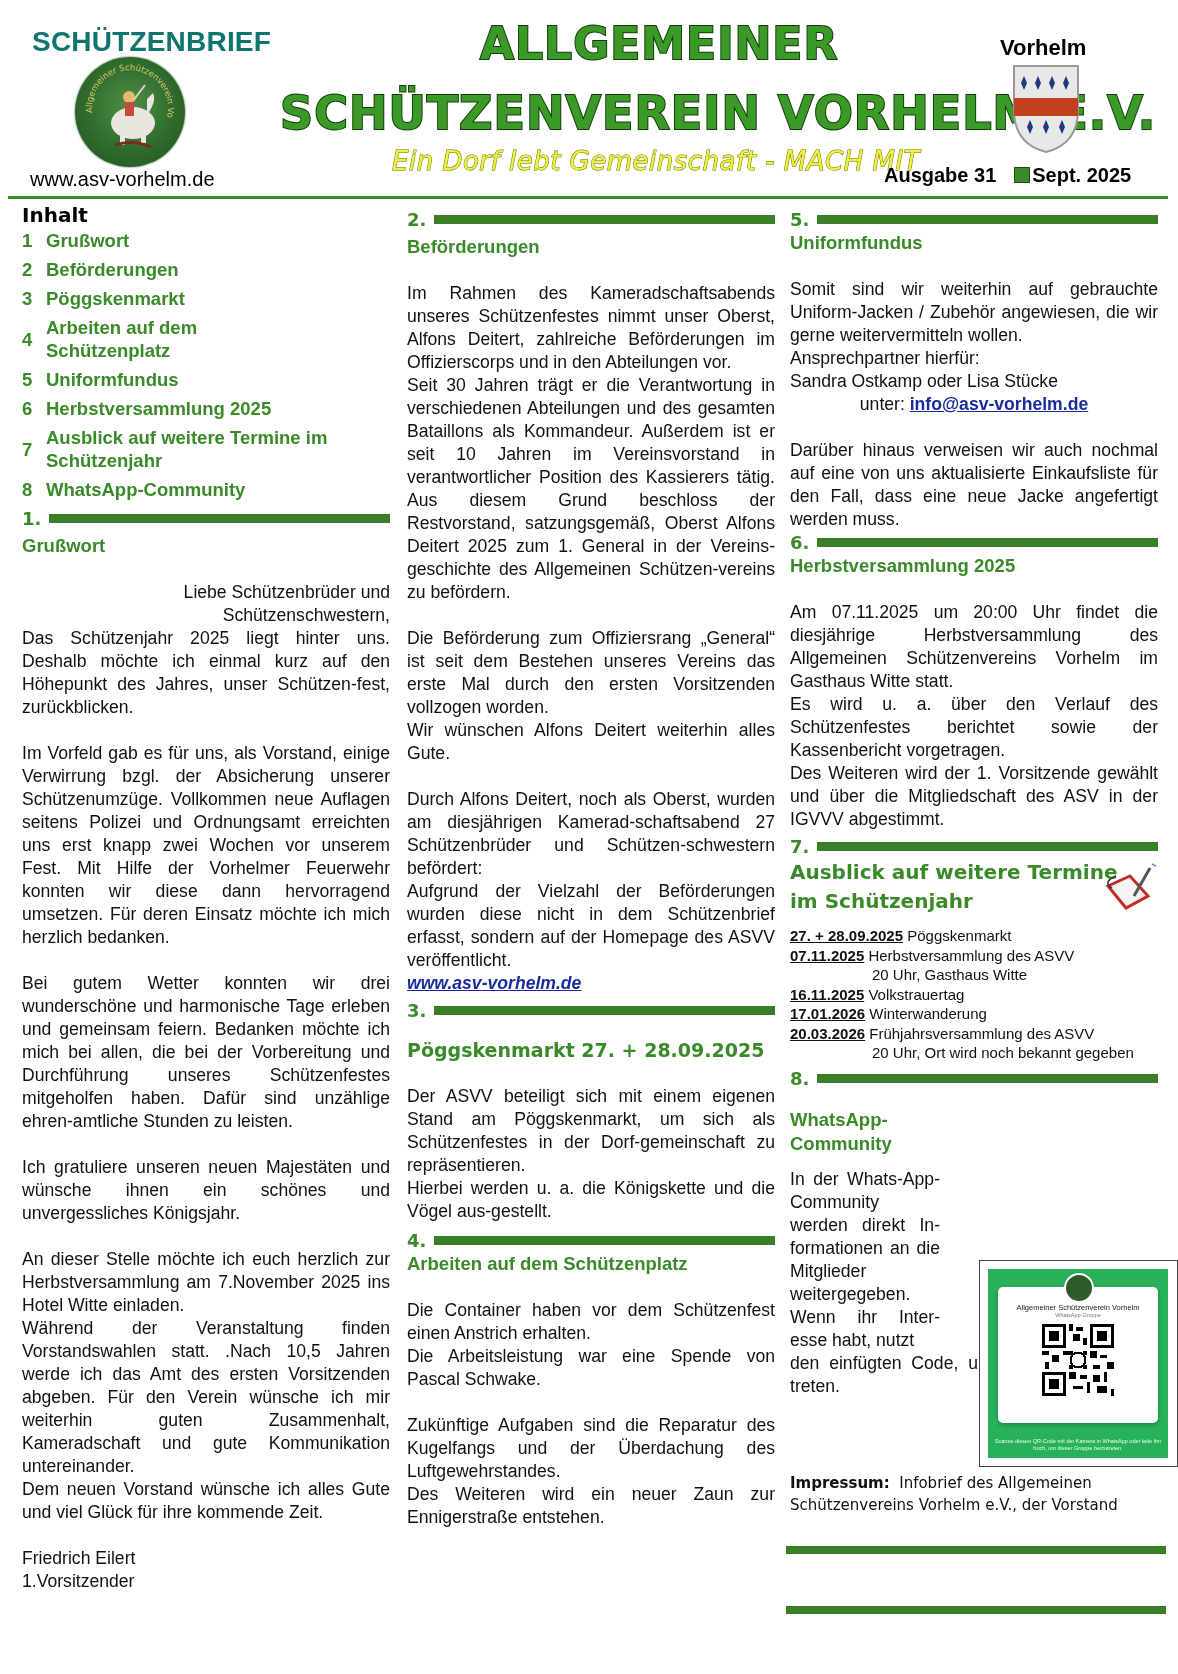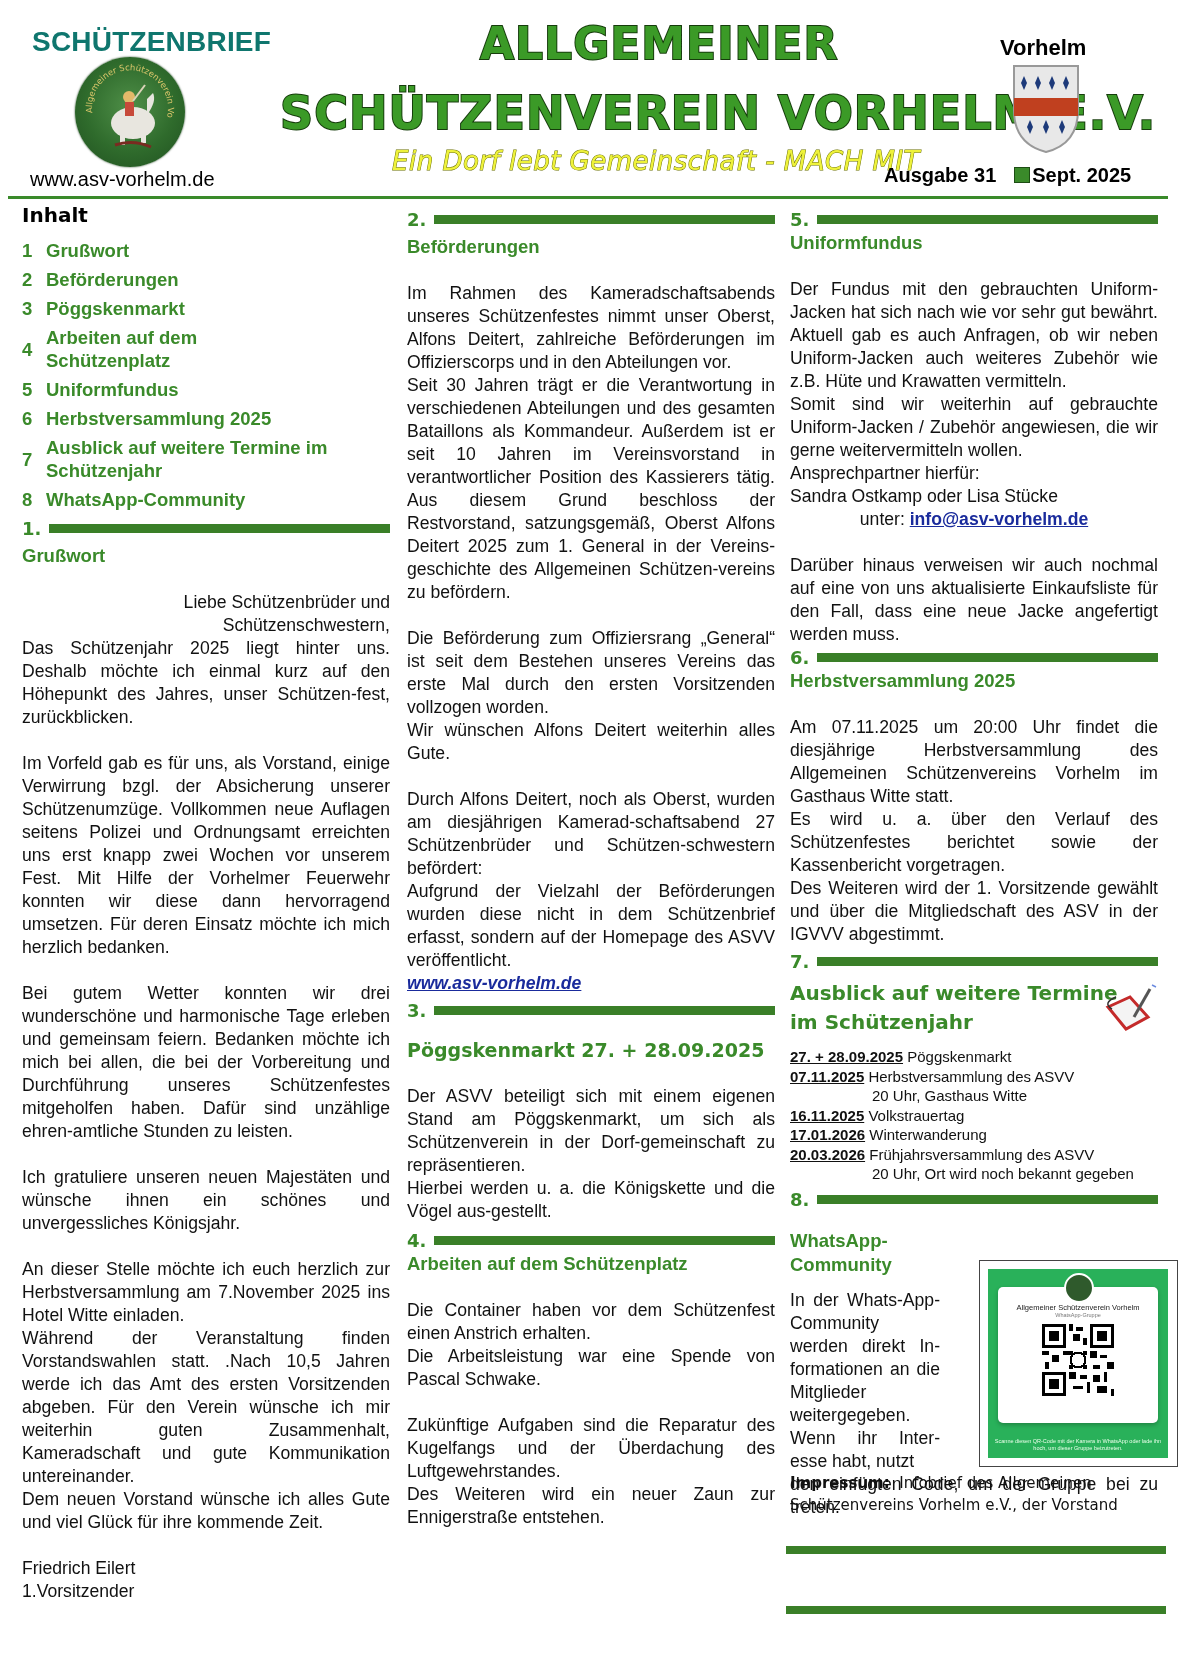--- a/index.html
+++ b/index.html
@@ -25,21 +25,21 @@
   .issue-sq { display:inline-block; width:14px; height:14px; background:#3a8a2a; border:1px solid #1d4d14; margin:0 2px 0 18px; vertical-align:-1px; }
   .topline { left:8px; top:196px; width:1160px; height:3px; background:#3a8a2a; }
 
   .col { position:absolute; font-size:17.6px; line-height:23px; }
   .col p { margin:0; text-align:justify; }
   .col .gap { height:23px; }
   .c1 { left:22px; top:204px; width:368px; }
   .c2 { left:407px; top:208px; width:368px; }
   .c3 { left:790px; top:208px; width:368px; }
 
-  .toc-title { font-size:20px; font-weight:bold; color:#000; margin:0 0 12px 0; font-family:"DejaVu Sans", sans-serif; }
+  .toc-title { font-size:20px; font-weight:bold; color:#000; margin:0 0 2px 0; font-family:"DejaVu Sans", sans-serif; }
   .toc-item { display:flex; align-items:center; color:#3a8a2a; font-weight:bold; font-size:18.5px; line-height:23px; margin-bottom:6px; }
   .toc-num { width:24px; flex:none; }
   .toc-label { flex:1; }
 
   .sec-head { display:flex; align-items:center; margin:0; }
   .sec-num { color:#3a8a2a; font-weight:bold; font-size:18px; font-family:"DejaVu Sans", sans-serif; margin-right:8px; }
   .sec-bar { flex:1; height:9px; background:#3a7f28; }
   .sec-title { color:#3a8a2a; font-weight:bold; font-size:18.5px; line-height:24px; margin:4px 0 0 0; }
   .sec-title.serifish { font-family:"DejaVu Sans", sans-serif; font-size:19px;margin-top:16px; }
 
@@ -185,21 +185,21 @@
   <p>Durch Alfons Deitert, noch als Oberst, wurden am diesjährigen Kamerad-schaftsabend 27 Schützenbrüder und Schützen-schwestern befördert:</p>
   <p>Aufgrund der Vielzahl der Beförderungen wurden diese nicht in dem Schützenbrief erfasst, sondern auf der Homepage des ASVV veröffentlicht.</p>
   <p><a class="link italic">www.asv-vorhelm.de</a></p>
 
   <div class="sec-head" style="margin-top:4px">
       <span class="sec-num">3.</span>
       <span class="sec-bar"></span>
     </div>
   <div class="sec-title serifish">Pöggskenmarkt 27. + 28.09.2025</div>
   <div class="gap"></div>
-  <p>Der ASVV beteiligt sich mit einem eigenen Stand am Pöggskenmarkt, um sich als Schützenverein in der Dorf-gemeinschaft zu repräsentieren.</p>
+  <p>Der ASVV beteiligt sich mit einem eigenen Stand am Pöggskenmarkt, um sich als Schützenfestes in der Dorf-gemeinschaft zu repräsentieren.</p>
   <p>Hierbei werden u. a. die Königskette und die Vögel aus-gestellt.</p>
 
   <div class="sec-head" style="margin-top:6px">
       <span class="sec-num">4.</span>
       <span class="sec-bar"></span>
     </div>
   <div class="sec-title" style="margin-top:0">Arbeiten auf dem Schützenplatz</div>
   <div class="gap"></div>
   <p>Die Container haben vor dem Schützenfest einen Anstrich erhalten.</p>
   <p>Die Arbeitsleistung war eine Spende von Pascal Schwake.</p>
@@ -208,21 +208,20 @@
   <p>Des Weiteren wird ein neuer Zaun zur Ennigerstraße entstehen.</p>
 </div>
 
 <div class="col c3">
   <div class="sec-head">
       <span class="sec-num">5.</span>
       <span class="sec-bar"></span>
     </div>
   <div class="sec-title" style="margin-top:0">Uniformfundus</div>
   <div class="gap"></div>
-  <p>Der Fundus mit den gebrauchten Uniform-Jacken hat sich nach wie vor sehr gut bewährt. Aktuell gab es auch Anfragen, ob wir neben Uniform-Jacken auch weiteres Zubehör wie z.B. Hüte und Krawatten vermitteln.</p>
   <p>Somit sind wir weiterhin auf gebrauchte Uniform-Jacken / Zubehör angewiesen, die wir gerne weitervermitteln wollen.</p>
   <p style="text-align:left">Ansprechpartner hierfür:</p>
   <p style="text-align:left">Sandra Ostkamp oder Lisa Stücke</p>
   <p style="text-align:center"><span>unter: </span><a class="link">info@asv-vorhelm.de</a></p>
   <div class="gap"></div>
   <p>Darüber hinaus verweisen wir auch nochmal auf eine von uns aktualisierte Einkaufsliste für den Fall, dass eine neue Jacke angefertigt werden muss.</p>
 
   <div class="sec-head">
       <span class="sec-num">6.</span>
       <span class="sec-bar"></span>
@@ -231,21 +230,21 @@
   <div class="gap"></div>
   <p>Am 07.11.2025 um 20:00 Uhr findet die diesjährige Herbstversammlung des Allgemeinen Schützenvereins Vorhelm im Gasthaus Witte statt.</p>
   <p>Es wird u. a. über den Verlauf des Schützenfestes berichtet sowie der Kassenbericht vorgetragen.</p>
   <p>Des Weiteren wird der 1. Vorsitzende gewählt und über die Mitgliedschaft des ASV in der IGVVV abgestimmt.</p>
 
   <div class="sec-head" style="margin-top:4px">
       <span class="sec-num">7.</span>
       <span class="sec-bar"></span>
     </div>
   <div style="position:relative">
-    <div class="sec-title serifish" style="font-size:20px;line-height:29px;margin-top:6px">
+    <div class="sec-title serifish" style="font-size:20px;line-height:29px;margin-top:0">
       <div>Ausblick auf weitere Termine</div>
       <div>im Schützenjahr</div>
     </div>
     <svg class="pen" style="left:310px;top:4px" width="58" height="50" viewBox="0 0 58 50">
       <path d="M8 24 L30 14 L48 34 L26 46 Z" fill="#f4f4f4" stroke="#c42a2a" stroke-width="3"></path>
       <path d="M12 26 q-10 -6 4 -12" stroke="#333" fill="none" stroke-width="1.5"></path>
       <line x1="34" y1="34" x2="50" y2="6" stroke="#555" stroke-width="3"></line>
       <line x1="52" y1="2" x2="56" y2="4" stroke="#6a8adf" stroke-width="1.5"></line>
     </svg>
   </div>

